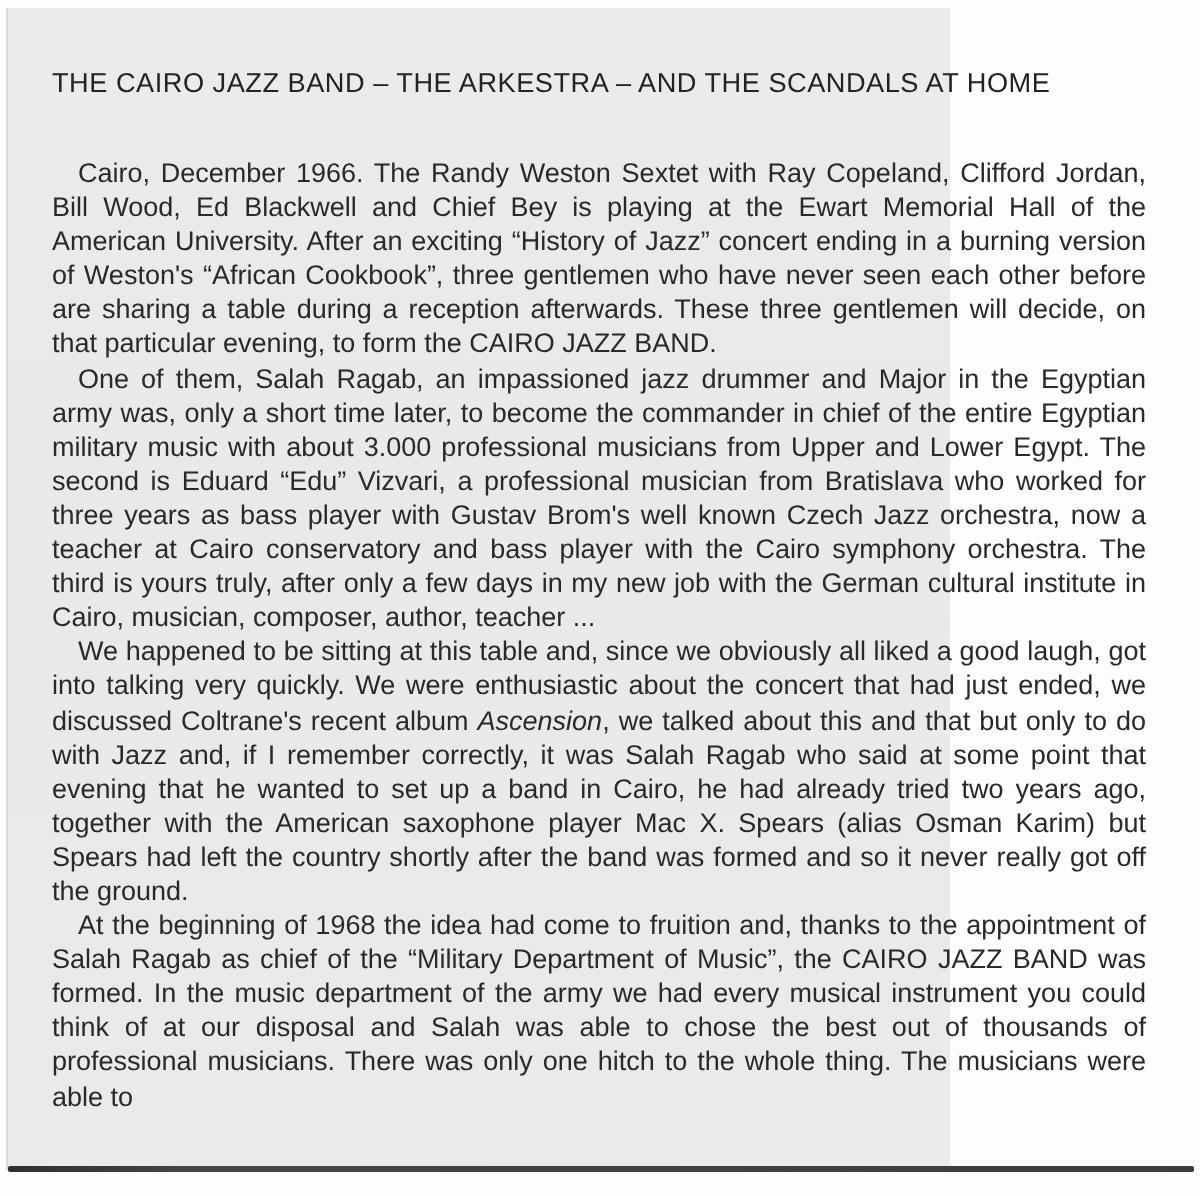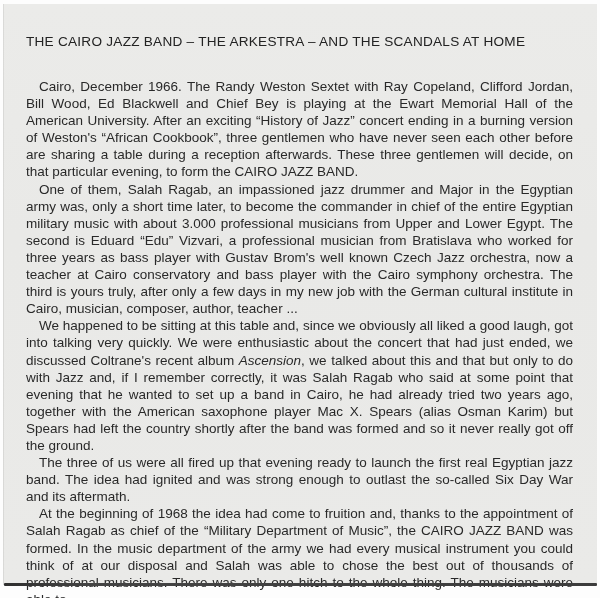--- a/index.html
+++ b/index.html
@@ -9,21 +9,21 @@
     height: 598px;
     position: relative;
     background: #fdfdfd;
     font-family: "Liberation Sans", sans-serif;
     overflow: hidden;
   }
   .paper {
     position: absolute;
     left: 3px;
     top: 4px;
-    width: 594px;
+    width: 472px;
     height: 581px;
     background: linear-gradient(180deg, #ebebe9 0%, #e9e9e7 40%, #eaeae8 100%);
     border-left: 1px solid rgba(0,0,0,0.07);
   }
   .page-edge-line {
     position: absolute;
     left: 4px;
     top: 583px;
     width: 593px;
     height: 3px;
@@ -61,17 +61,16 @@
 </style>
 </head>
 <body>
 
 <div class="paper">
   <h1 class="page-title">THE CAIRO JAZZ BAND – THE ARKESTRA – AND THE SCANDALS AT HOME</h1>
   <div class="body-text">
       <p><span>Cairo, December 1966. The Randy Weston Sextet with Ray Copeland, Clifford Jordan, Bill Wood, Ed Blackwell and Chief Bey is playing at the Ewart Memorial Hall of the American University. After an exciting “History of Jazz” concert ending in a burning version of Weston's “African Cookbook”, three gentlemen who have never seen each other before are sharing a table during a reception afterwards. These three gentlemen will decide, on that particular evening, to form the CAIRO JAZZ BAND.</span></p>
       <p><span>One of them, Salah Ragab, an impassioned jazz drummer and Major in the Egyptian army was, only a short time later, to become the commander in chief of the entire Egyptian military music with about 3.000 professional musicians from Upper and Lower Egypt. The second is Eduard “Edu” Vizvari, a professional musician from Bratislava who worked for three years as bass player with Gustav Brom's well known Czech Jazz orchestra, now a teacher at Cairo conservatory and bass player with the Cairo symphony orchestra. The third is yours truly, after only a few days in my new job with the German cultural institute in Cairo, musician, composer, author, teacher ...</span></p>
       <p><span>We happened to be sitting at this table and, since we obviously all liked a good laugh, got into talking very quickly. We were enthusiastic about the concert that had just ended, we discussed Coltrane's recent album </span><i>Ascension</i><span>, we talked about this and that but only to do with Jazz and, if I remember correctly, it was Salah Ragab who said at some point that evening that he wanted to set up a band in Cairo, he had already tried two years ago, together with the American saxophone player Mac X. Spears (alias Osman Karim) but Spears had left the country shortly after the band was formed and so it never really got off the ground.</span></p>
-      <p><span>The three of us were all fired up that evening ready to launch the first real Egyptian jazz band. The idea had ignited and was strong enough to outlast the so-called Six Day War and its aftermath.</span></p>
       <p><span>At the beginning of 1968 the idea had come to fruition and, thanks to the appointment of Salah Ragab as chief of the “Military Department of Music”, the CAIRO JAZZ BAND was formed. In the music department of the army we had every musical instrument you could think of at our disposal and Salah was able to chose the best out of thousands of professional musicians. There was only one hitch to the whole thing. The musicians were able to</span></p>
     </div>
 </div>
 <div class="page-edge-line"></div>
 
 </body></html>

